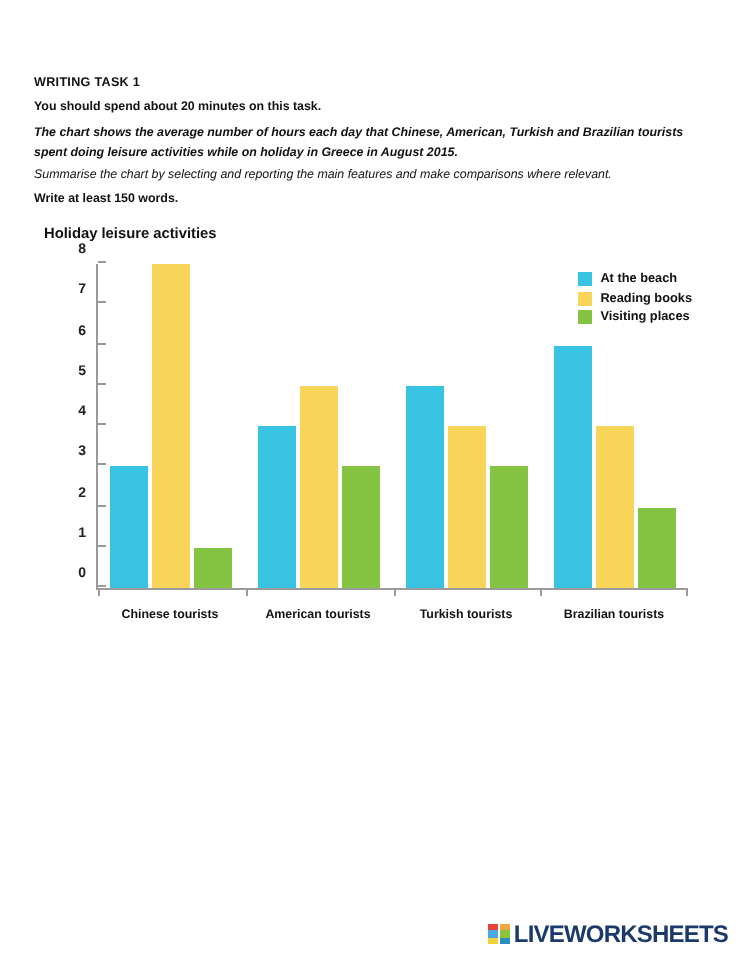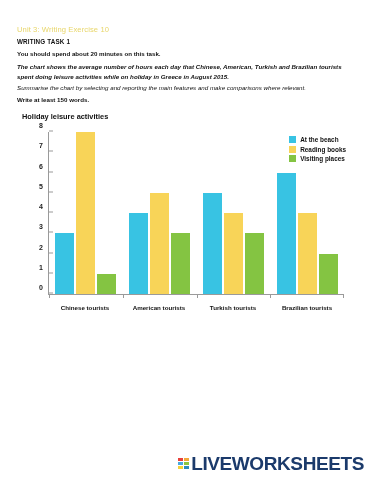--- a/index.html
+++ b/index.html
@@ -206,33 +206,32 @@
     width: 11px;
     height: 11px;
     display: grid;
     grid-template-columns: 1fr 1fr;
     grid-template-rows: 1fr 1fr 1fr;
     gap: 0.5px;
     flex: 0 0 auto;
   }
   .logo-mark i { display: block; }
   .logo-text {
-    font-size: 19px;
+    font-size: 12px;
     font-weight: bold;
     color: #1b3a6b;
     letter-spacing: -0.4px;
     line-height: 1;
   }
 </style>
 </head>
 <body>
 
 <div class="page">
 
-  <div class="unit-title">Unit 3: Writing Exercise 10</div>
   <div class="task-heading">WRITING TASK 1</div>
   <div class="instruction-1">You should spend about 20 minutes on this task.</div>
   <div class="prompt-block">The chart shows the average number of hours each day that Chinese, American, Turkish and Brazilian tourists spent doing leisure activities while on holiday in Greece in August 2015.</div>
   <div class="summarise-line">Summarise the chart by selecting and reporting the main features and make comparisons where relevant.</div>
   <div class="wordcount-line">Write at least 150 words.</div>
 
   <div class="chart-wrap">
     <div class="chart-title">Holiday leisure activities</div>
 
     <div class="legend" id="legend">

